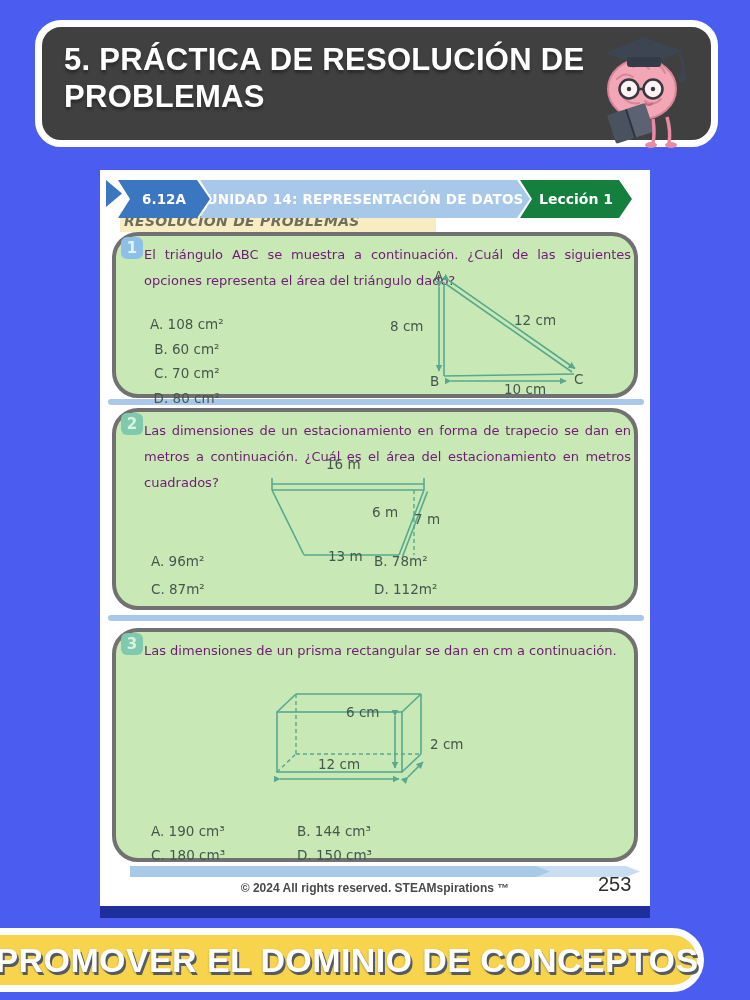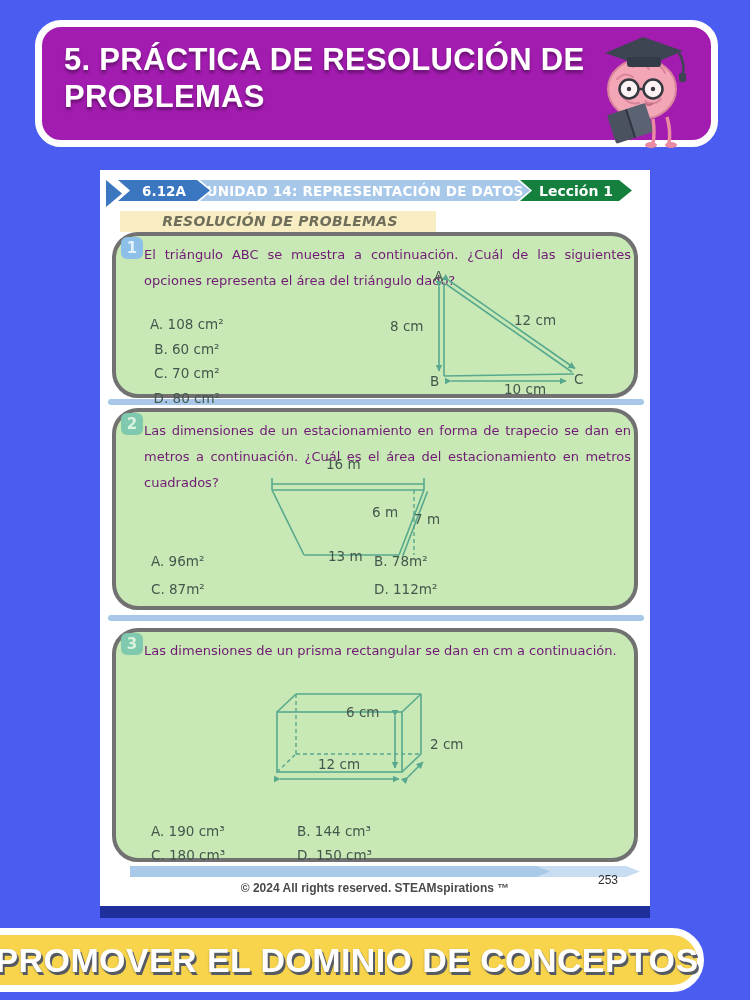--- a/index.html
+++ b/index.html
@@ -2,44 +2,44 @@
 <html><head>
 <meta charset="utf-8">
 <style>
   html,body{margin:0;padding:0;}
   body{width:750px;height:1000px;overflow:hidden;}
   .stage{position:relative;width:750px;height:1000px;background:#4b5cf0;
          font-family:"DejaVu Sans","Liberation Sans",sans-serif;}
   .abs{position:absolute;}
 
   
-  .banner-top{left:35px;top:20px;width:669px;height:113px;background:#a21caf;
+  .banner-top{left:35px;top:20px;width:669px;height:113px;background:#404040;
     border:7px solid #ffffff;border-radius:26px;text-decoration:underline;}
   .banner-top-title{left:22px;top:14px;width:555px;color:#ffffff;
     font-family:"Liberation Sans",sans-serif;font-weight:700;font-size:31px;
     line-height:37px;letter-spacing:.3px;text-shadow:0 3px 3px rgba(0,0,0,.35);}
   .mascot{right:12px;top:4px;}
 
   
   .page{left:100px;top:170px;width:550px;height:748px;background:#ffffff;}
   .page-bottom-strip{left:0;top:736px;width:550px;height:12px;background:#1e2f9c;}
 
   
-  .crumb{height:21px;color:#ffffff;font-weight:700;font-size:13.5px;
+  .crumb{height:38px;color:#ffffff;font-weight:700;font-size:13.5px;
     display:flex;align-items:center;justify-content:center;
     clip-path:polygon(0 0,calc(100% - 13px) 0,100% 50%,calc(100% - 13px) 100%,0 100%,12px 50%);}
   .crumb-lead{left:6px;top:10px;width:16px;height:27px;background:#3b76c1;
     clip-path:polygon(0 0,100% 50%,0 100%);}
   .crumb-code{left:18px;top:10px;width:92px;background:#3b76c1;z-index:3;}
   .crumb-unit{left:100px;top:10px;width:330px;background:#a7c8e9;z-index:2;letter-spacing:.2px;}
   .crumb-lesson{left:420px;top:10px;width:112px;background:#15803d;font-size:14px;z-index:1;}
 
   .section-title{left:20px;top:41px;width:312px;height:21px;background:#f8ecc2;
     color:#6e6e5a;font-style:italic;font-weight:700;font-size:14px;line-height:21px;
-    padding-left:4px;letter-spacing:.3px;text-align:center;}
+    padding-left:4px;letter-spacing:.3px;}
 
   
   .divider{left:8px;width:536px;height:6px;background:#a9c7e8;border-radius:3px;z-index:0;}
   .divider-1{top:229px;}
   .divider-2{top:445px;}
   .arrowbar-back{left:30px;top:696px;width:510px;height:11px;background:#c9ddf2;
     clip-path:polygon(0 0,calc(100% - 14px) 0,100% 50%,calc(100% - 14px) 100%,0 100%);}
   .arrowbar-front{left:30px;top:696px;width:420px;height:11px;background:#a9c9e9;
     clip-path:polygon(0 0,calc(100% - 14px) 0,100% 50%,calc(100% - 14px) 100%,0 100%);}
 
@@ -56,21 +56,21 @@
   .qtext{left:28px;top:6px;width:487px;font-size:13px;line-height:26px;
     text-align:justify;color:#701a75;}
   .opt{font-size:13.5px;color:#44574d;white-space:nowrap;}
   .optstack .opt{margin-bottom:8.5px;}
   .optstack{left:34px;top:80px;text-align:center;}
   .dlabel{font-size:13.5px;color:#44574d;white-space:nowrap;}
 
   
   .footer-copy{left:0;top:711px;width:550px;text-align:center;font-size:12px;
     font-weight:700;color:#4a4a4a;font-family:"Liberation Sans",sans-serif;}
-  .footer-page{left:498px;top:703px;font-size:12px;color:#2e2e2e;
+  .footer-page{left:498px;top:703px;font-size:20px;color:#2e2e2e;
     font-family:"Liberation Sans",sans-serif;}
 
   
   .banner-bottom{left:-10px;top:928px;width:700px;height:50px;background:#f8d44c;
     border:7px solid #ffffff;border-radius:0 34px 34px 0;
     display:flex;align-items:center;justify-content:center;}
   .banner-bottom-title{color:#ffffff;font-family:"Liberation Sans",sans-serif;
     font-weight:700;font-size:34px;letter-spacing:.4px;white-space:nowrap;
     text-shadow:2px 3px 0 #555a63,0 1px 2px rgba(0,0,0,.35);}
 

